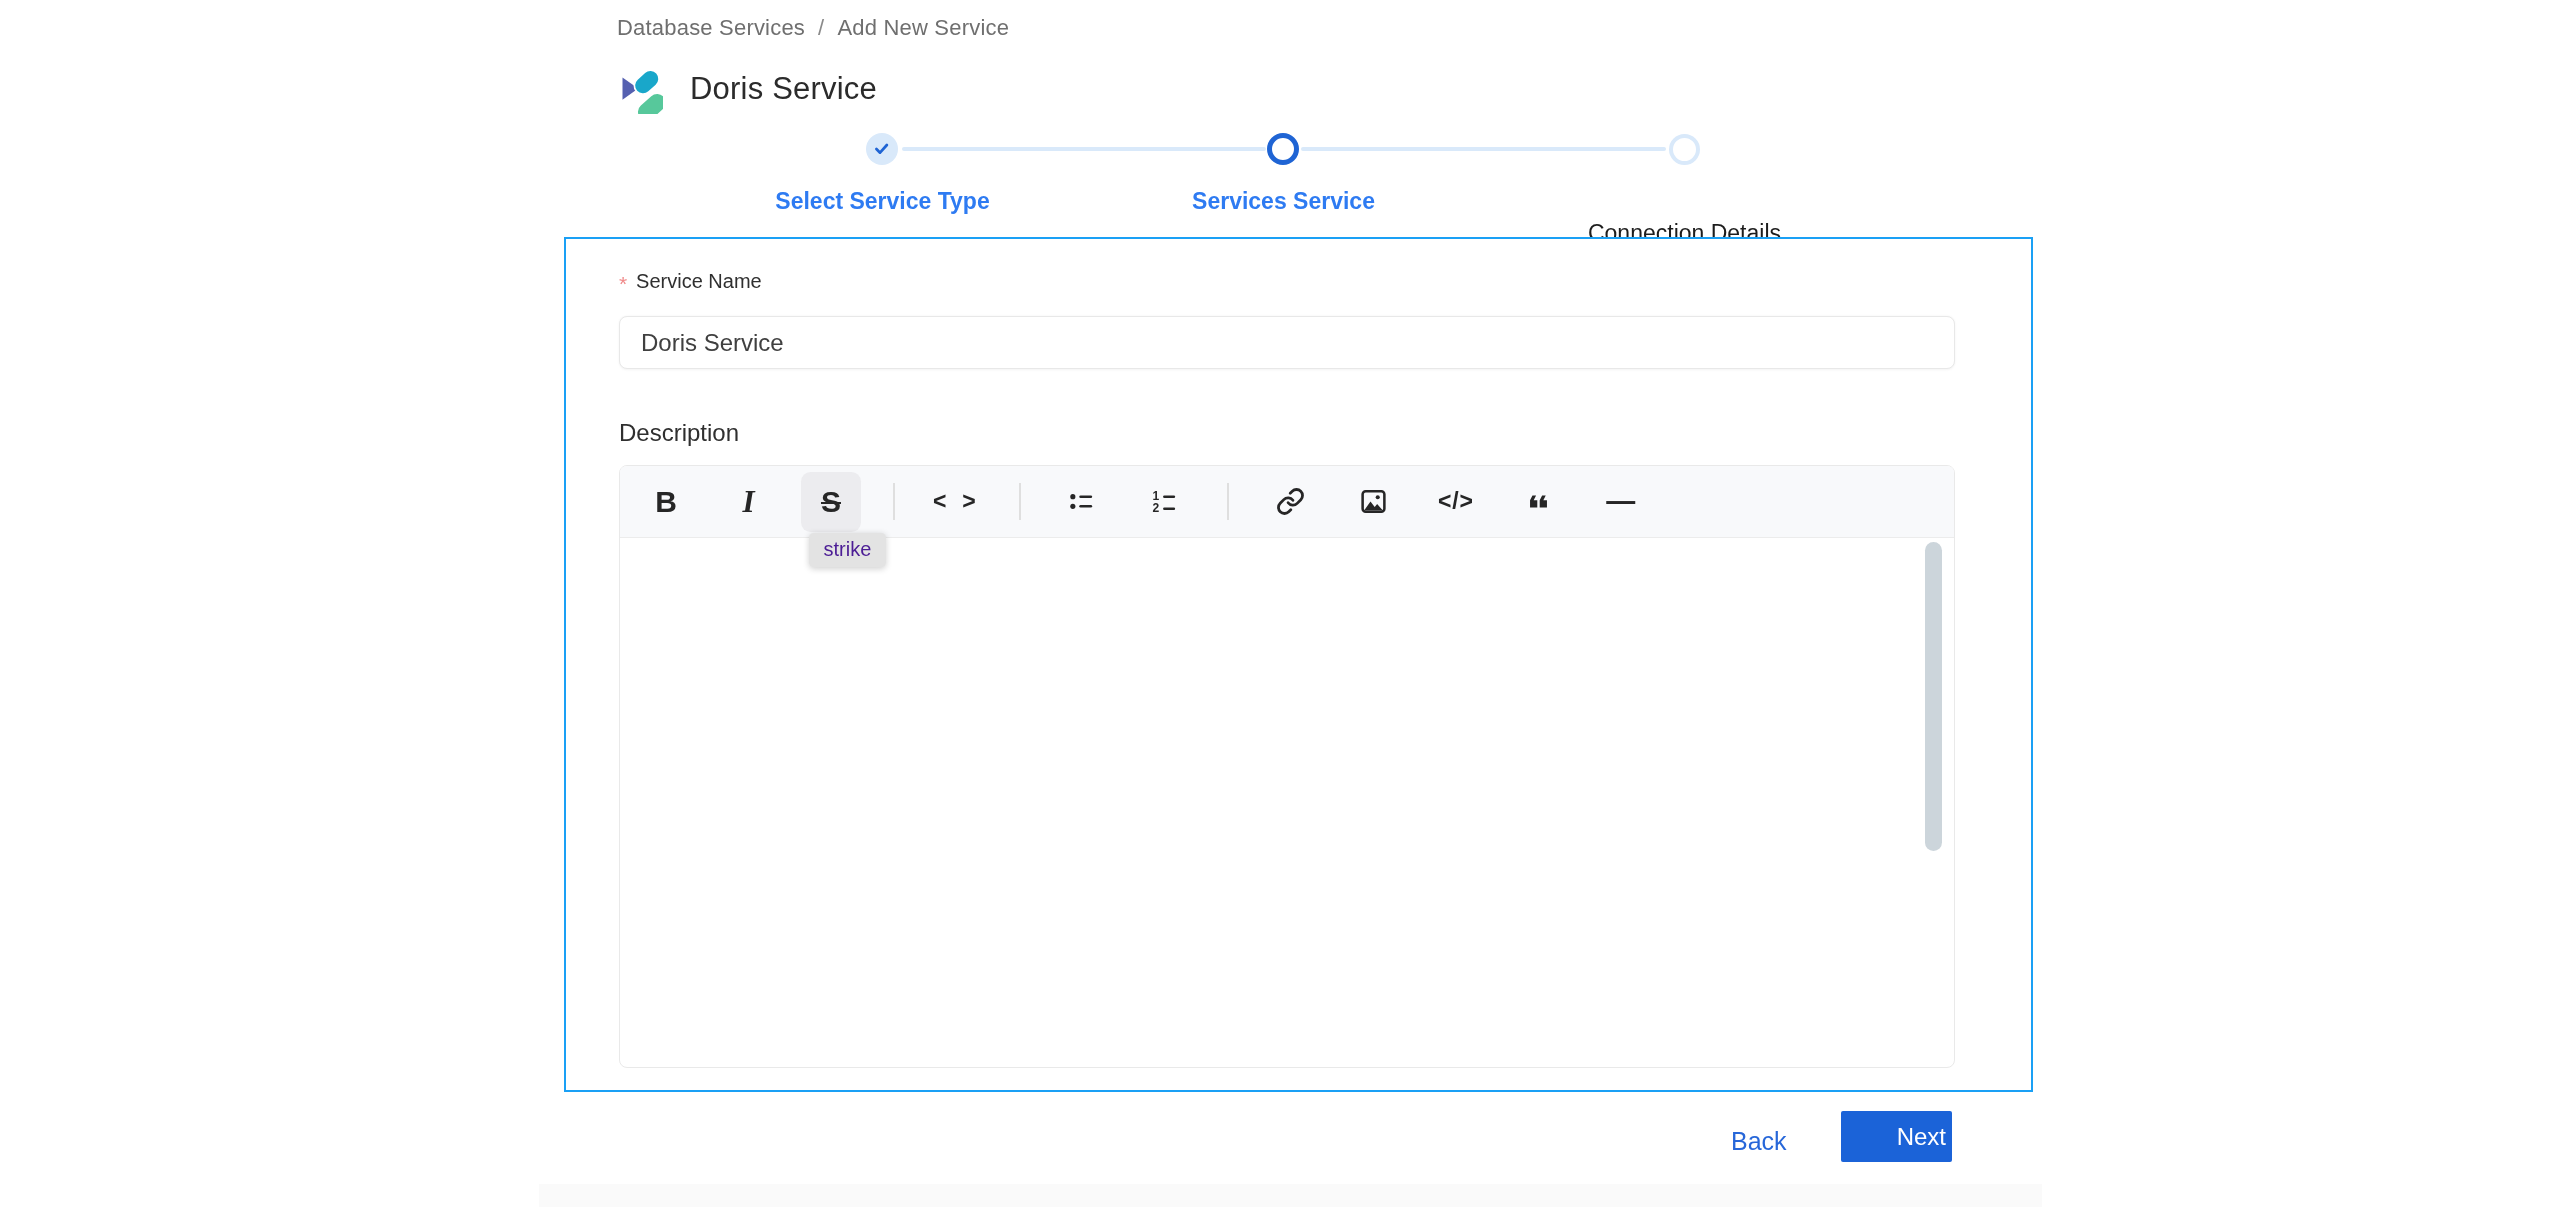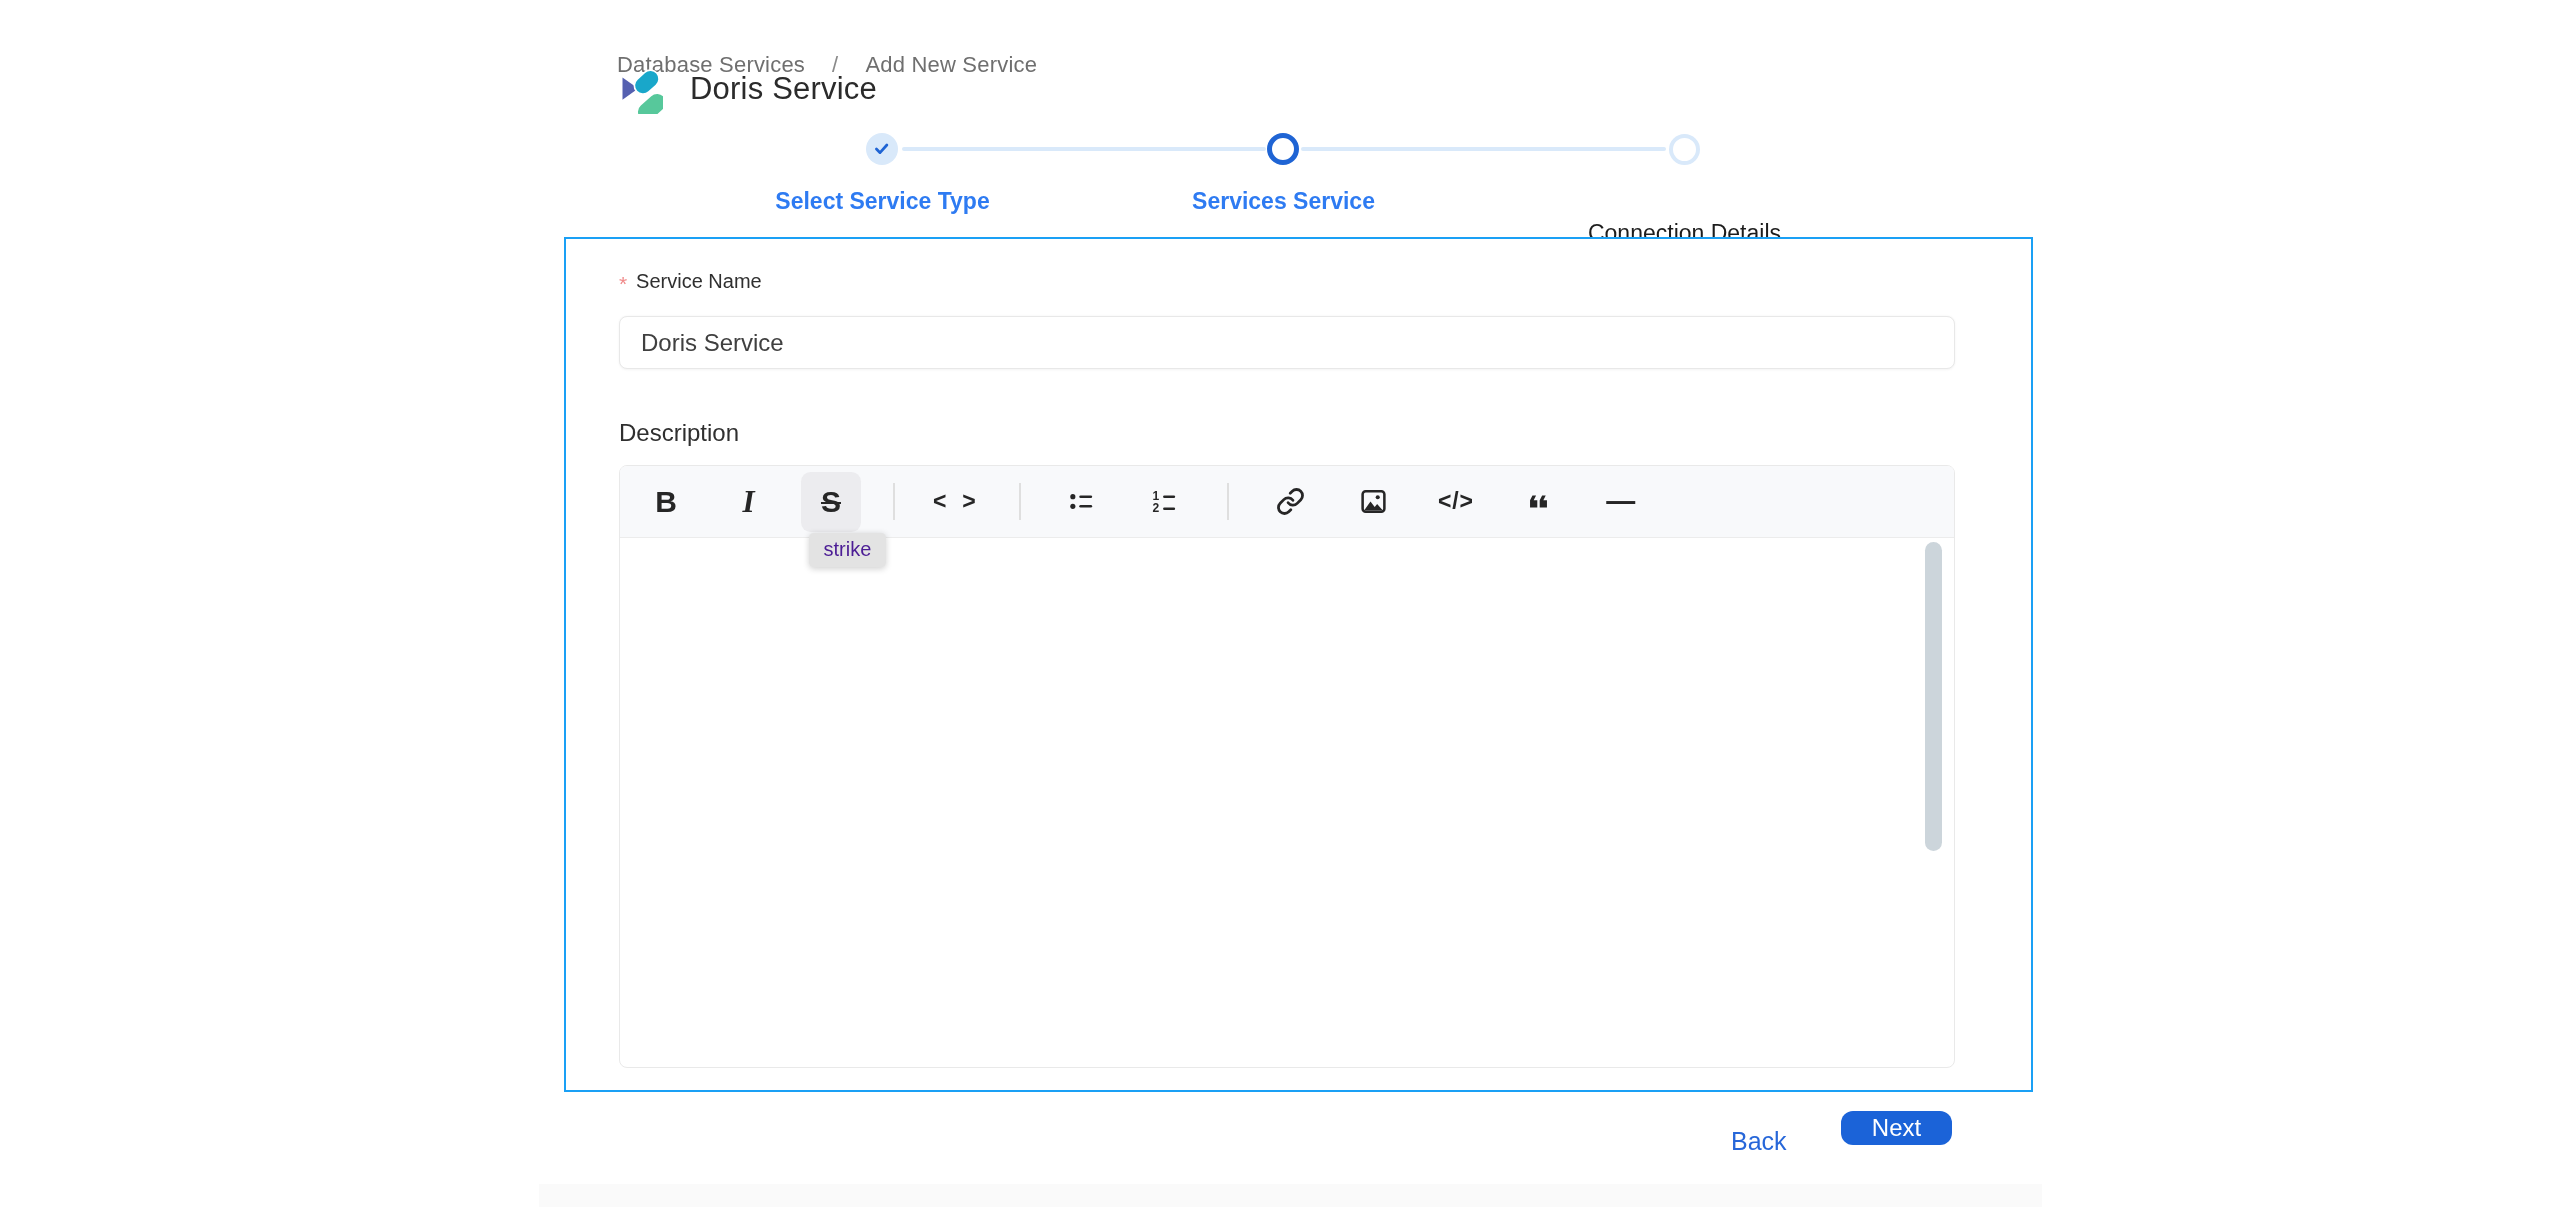--- a/index.html
+++ b/index.html
@@ -7,22 +7,22 @@
     position:relative;
     width:2576px;height:1208px;
     background:#ffffff;
     font-family:"Liberation Sans", sans-serif;
     color:#2b2b2b;
     overflow:hidden;
   }
   
   .breadcrumb{
     position:absolute;left:617px;top:14.5px;
-    display:flex;gap:27px;
-    font-size:22px;color:#6f6f6f;letter-spacing:0.2px;margin-top:37px;
+    display:flex;gap:13px;
+    font-size:22px;color:#6f6f6f;letter-spacing:0.2px;
   }
   .breadcrumb .crumb{cursor:pointer;}
   .breadcrumb .sep{color:#8a8a8a;}
   
   .service-header{position:absolute;left:620px;top:64px;display:flex;align-items:center;}
   .logo{width:43px;height:50px;flex:0 0 auto;}
   .page-title{
     margin-left:27px;font-size:31px;font-weight:500;color:#2b2b2b;letter-spacing:0.2px;
   }
   
@@ -109,23 +109,23 @@
     position:absolute;right:12px;top:3.2px;width:17px;height:309px;
     border-radius:8.9px;background:var(--scrollbar-thumb,#ccd5db);cursor:grab;
   }
   
   .back-btn{
     position:absolute;left:1715px;top:1121px;font-size:25px;font-weight:500;
     color:var(--back-link,#2767d9);background:none;border:none;cursor:pointer;
     font-family:"Liberation Sans",sans-serif;padding:6.4px 16px;
   }
   .next-btn{
-    position:absolute;left:1841px;top:1111px;width:111px;height:34px;
-    background:var(--next-button,#1b63d8);color:#ffffff;border:none;border-radius:12px;
-    font-size:24px;font-weight:500;font-family:"Liberation Sans",sans-serif;cursor:pointer;
+    position:absolute;left:1841px;top:1111px;width:111px;height:51px;
+    background:var(--next-button,#1b63d8);color:#ffffff;border:none;border-radius:2px;
+    font-size:24px;font-weight:500;font-family:"Liberation Sans",sans-serif;cursor:pointer;text-align:right;
   }
   .footer-band{
     position:absolute;left:539px;top:1184px;width:1503px;height:23px;background:#fafafa;
   }
 </style>
 </head>
 <body>
 
 <div class="page">
 

